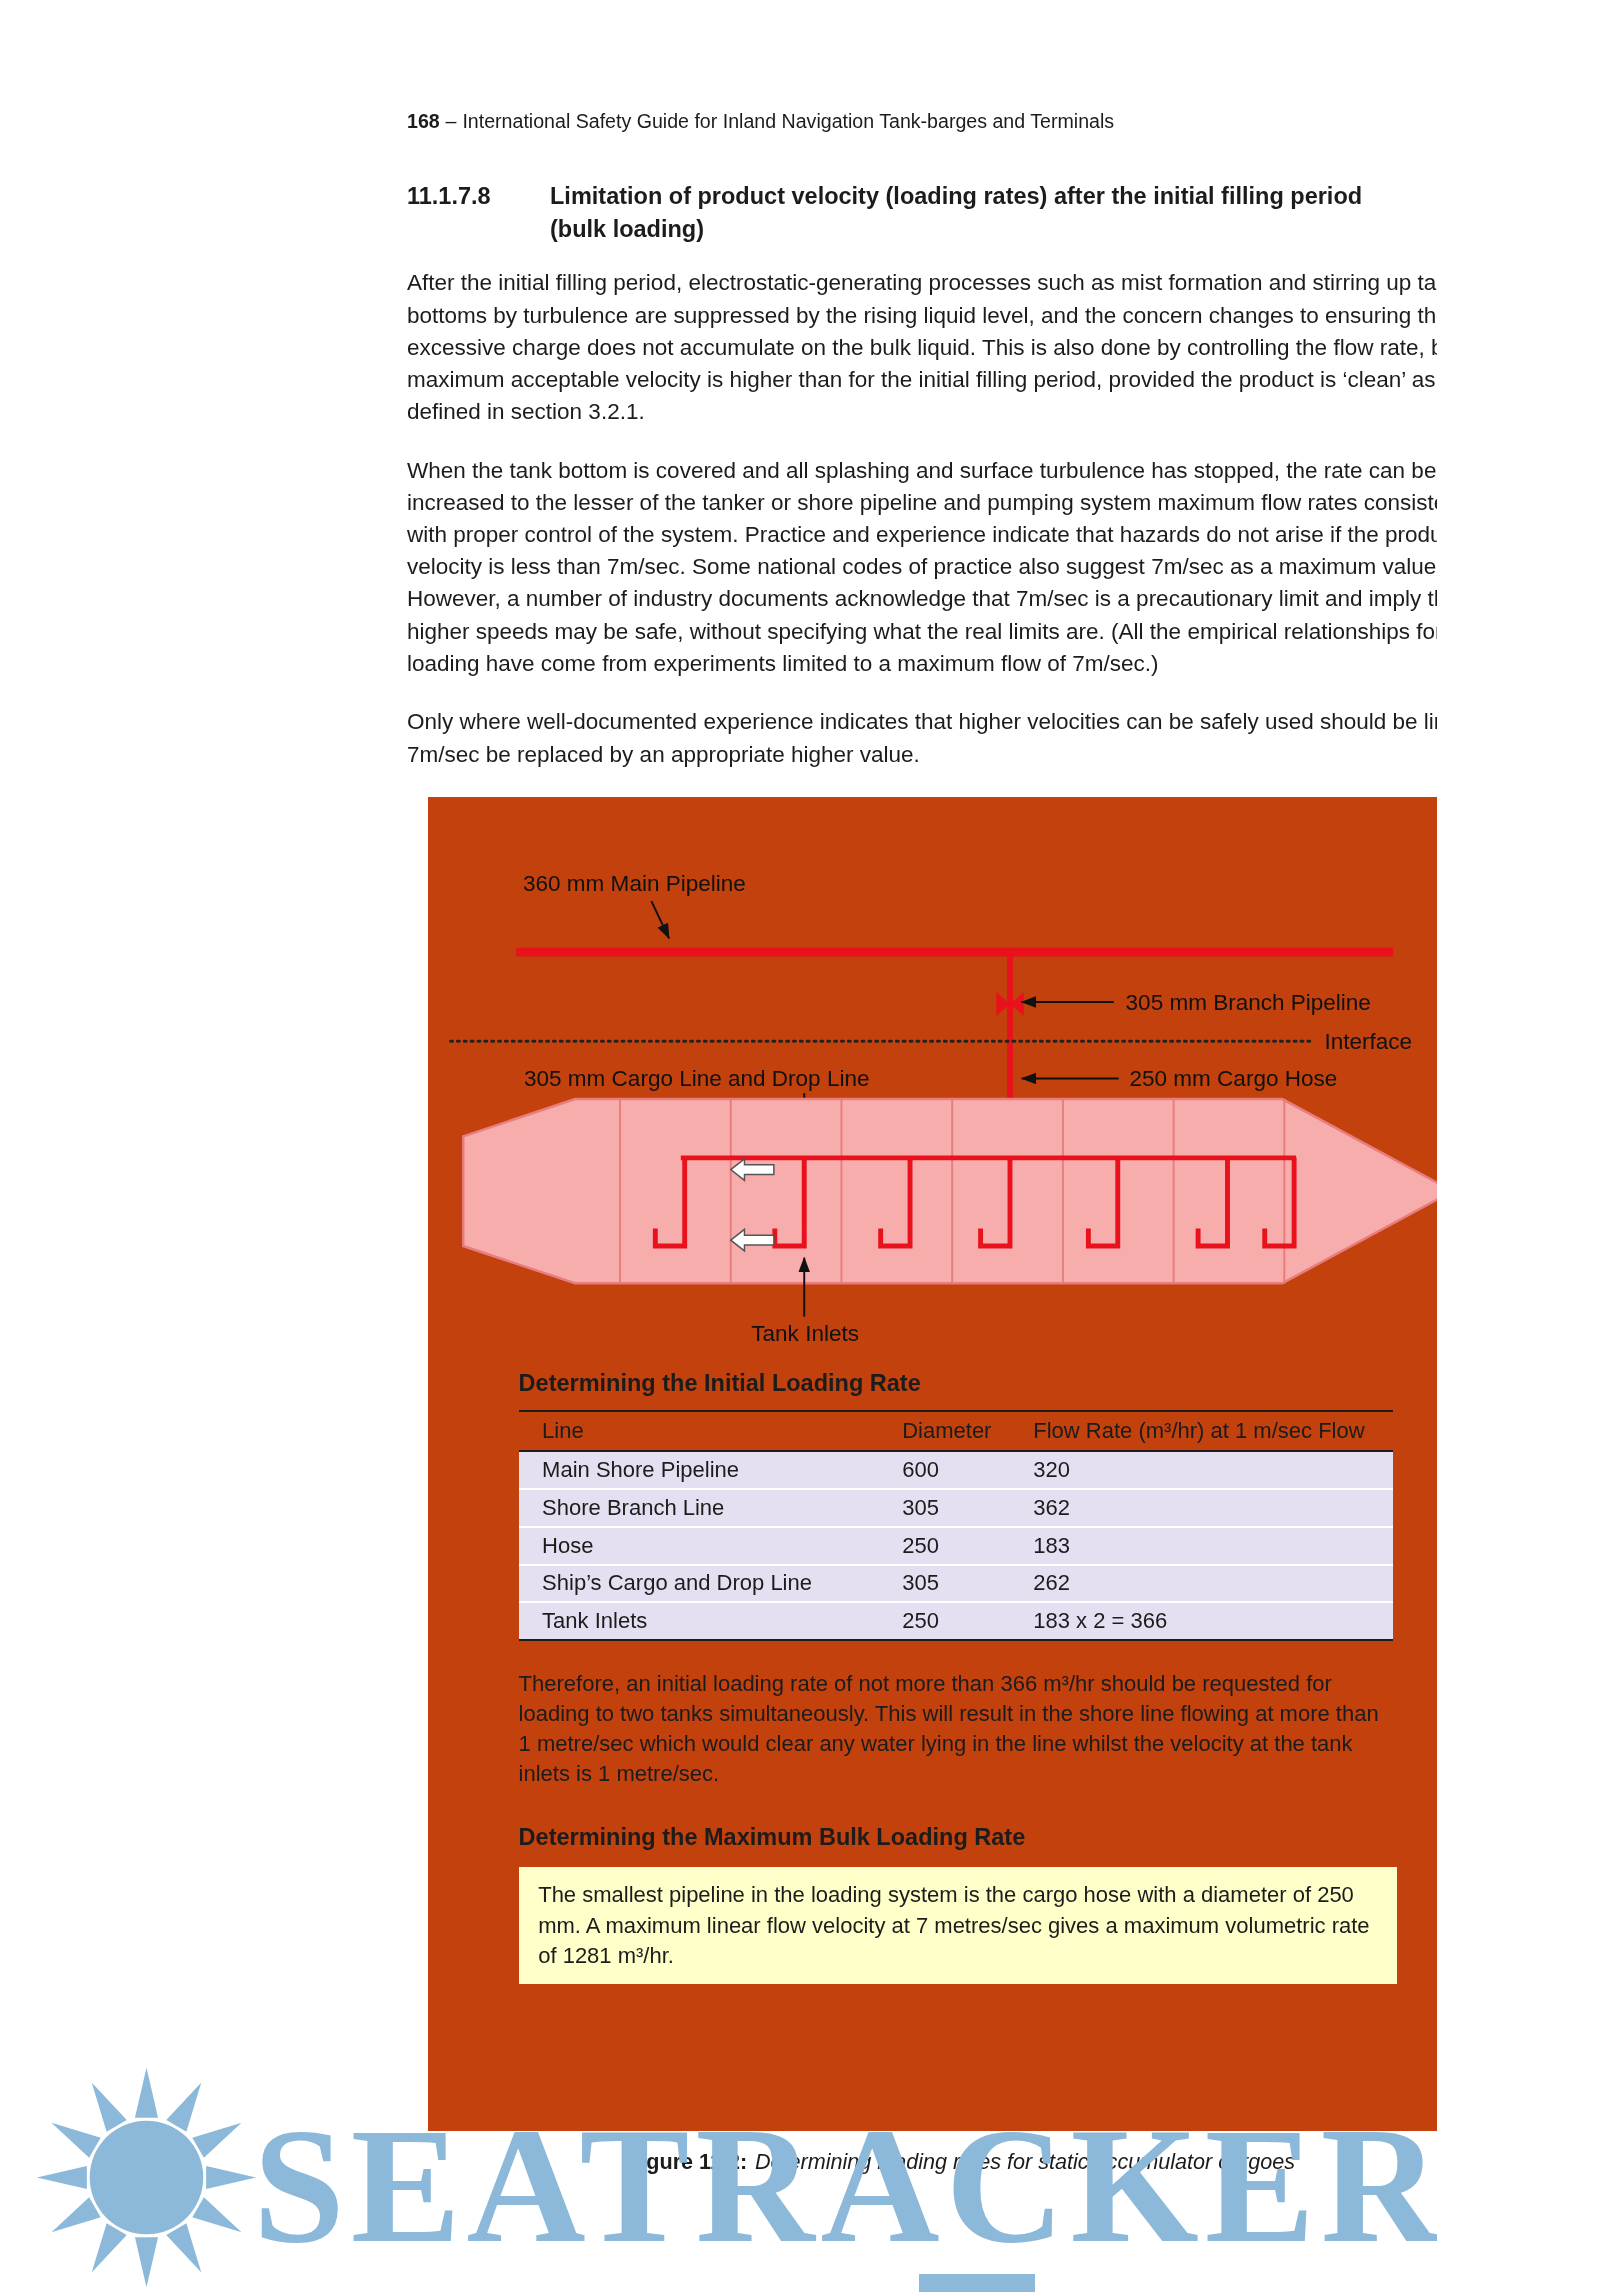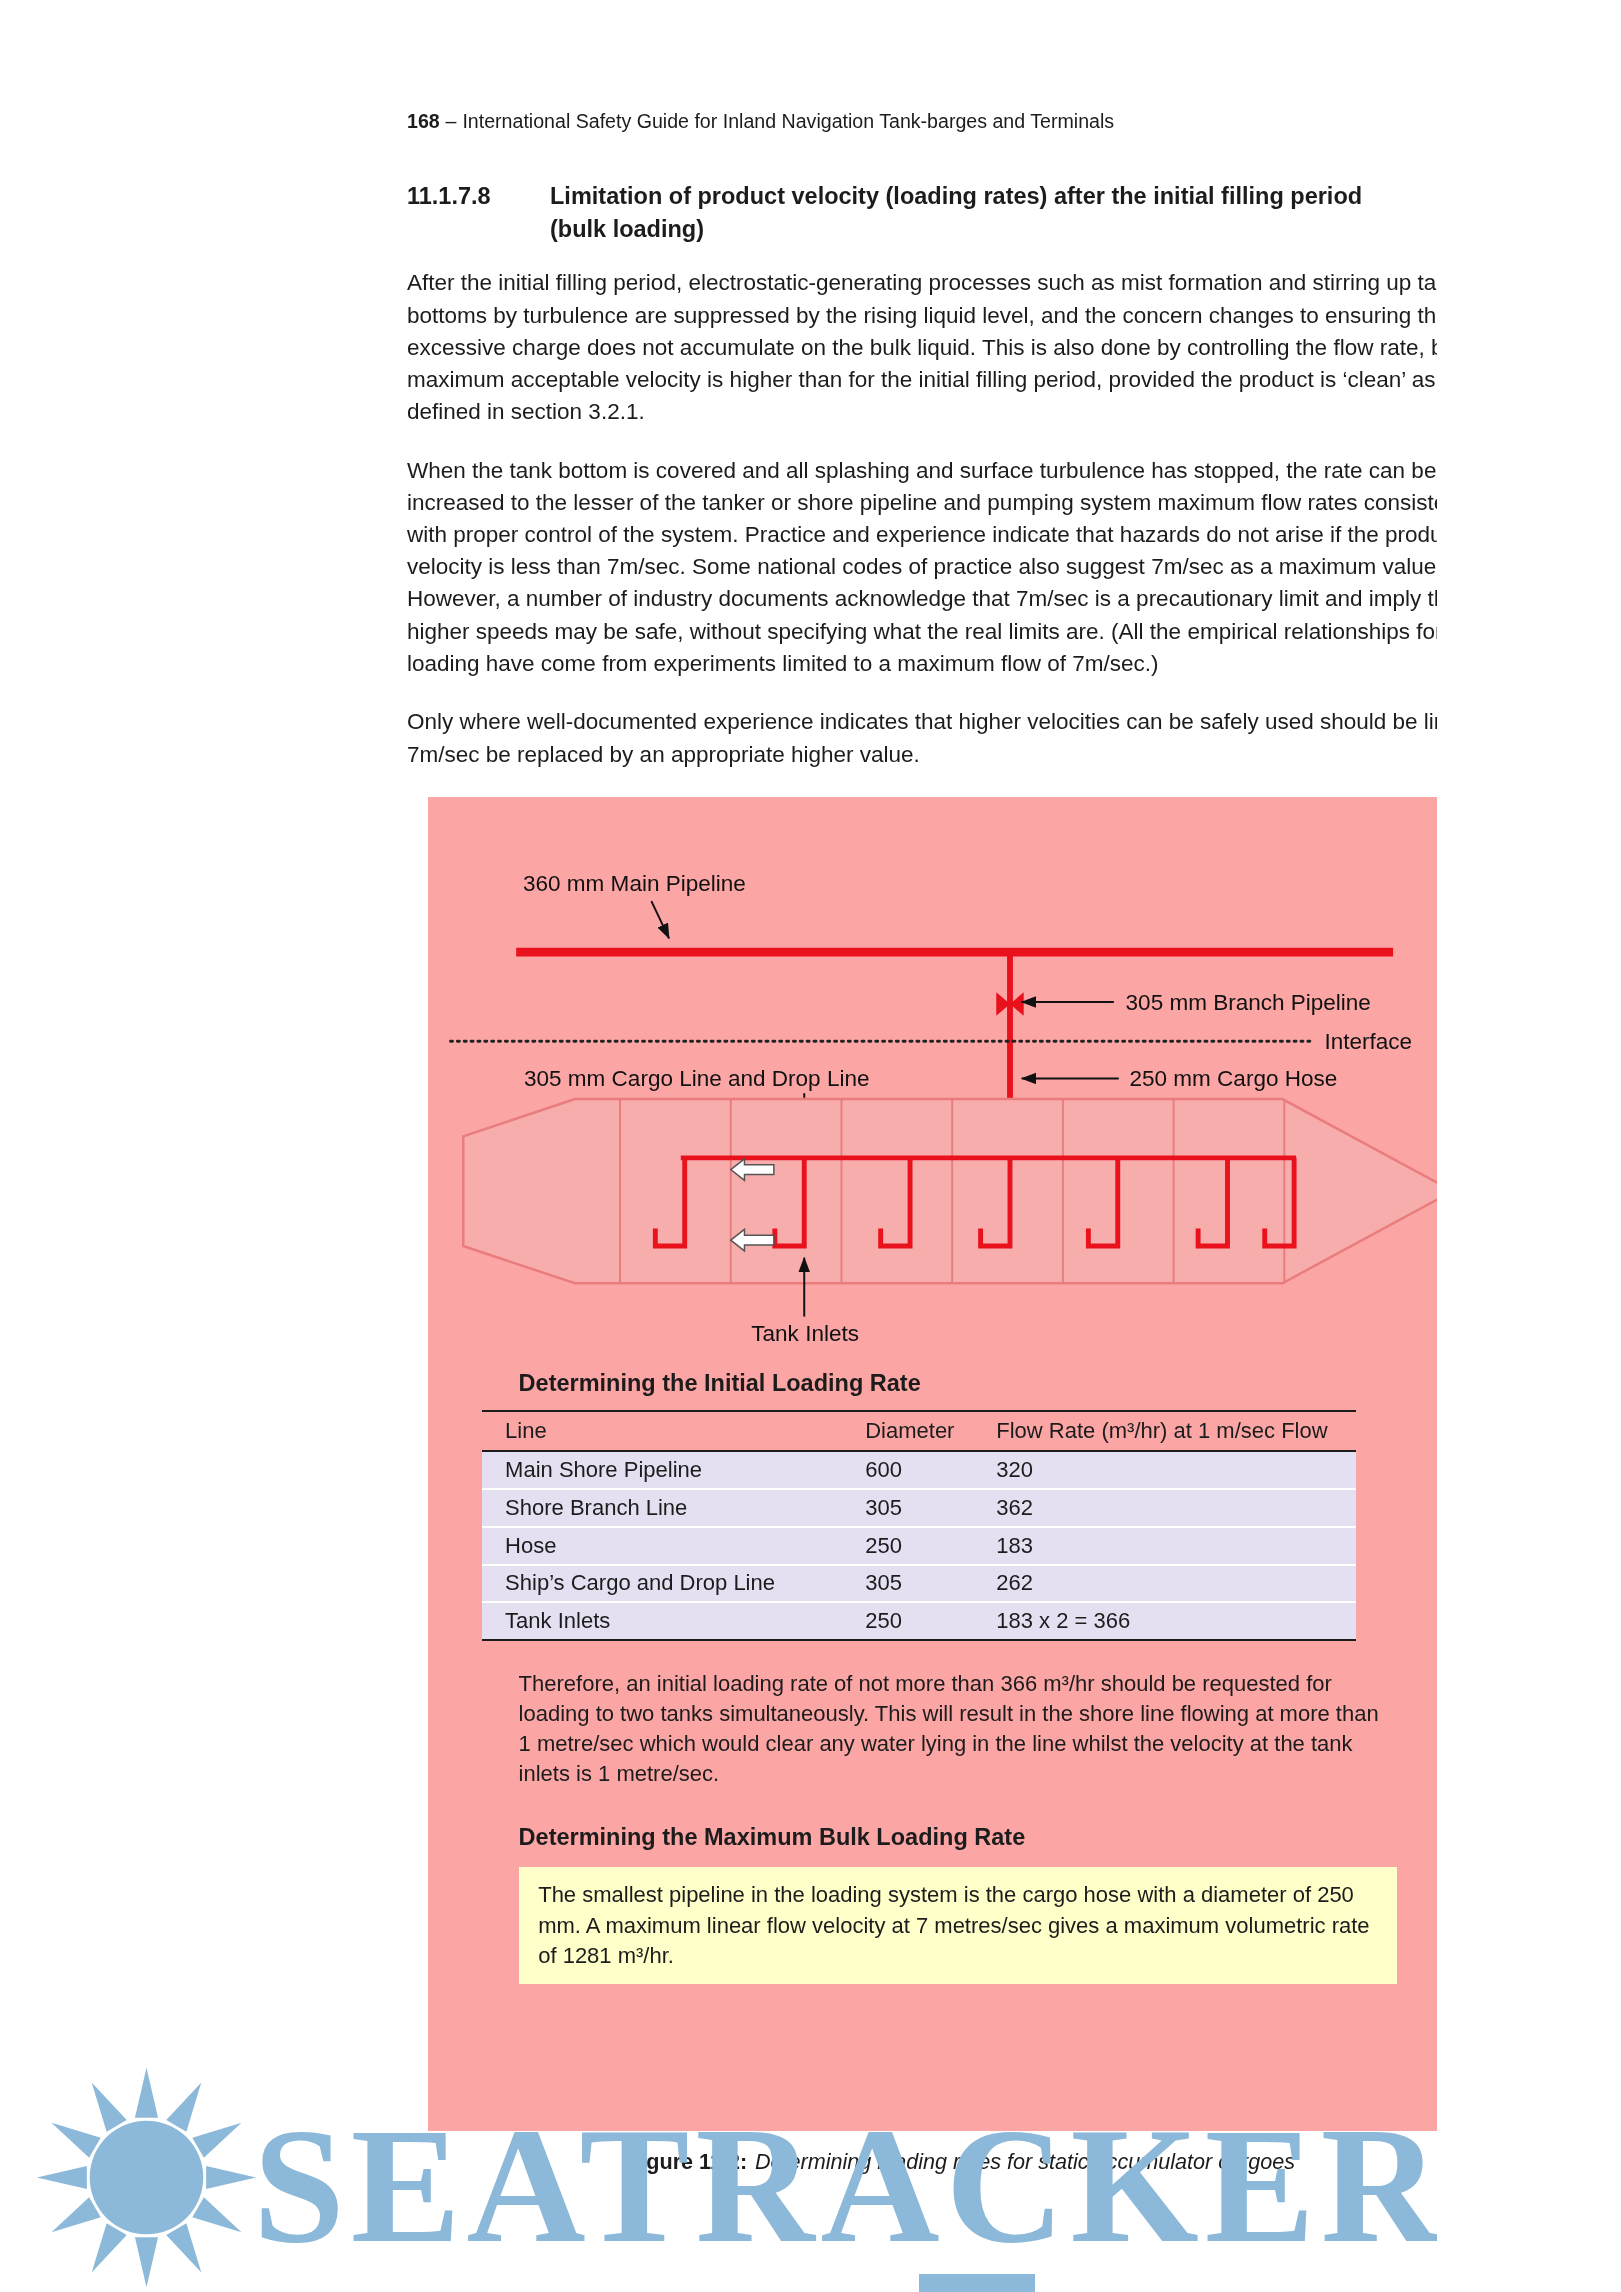--- a/index.html
+++ b/index.html
@@ -15,28 +15,28 @@
   .running-head{font-size:19.6px;margin-bottom:47px;}
   .running-head .pg{font-weight:bold;}
   .running-head .sep{margin:0 5.9px;}
   .sec-head{display:flex;font-weight:bold;font-size:23.5px;line-height:1.4;margin-bottom:21.6px;}
   .sec-num{width:143px;flex:0 0 143px;}
   .body-para{font-size:22.5px;line-height:1.43;margin:0 0 26.5px 0;}
 
   
   .figure-box{
     width:1067px;margin-left:20.6px;margin-top:9.8px;
-    background:#fca5a5;
+    background:#c2410c;
     padding:5.9px 0 147px 0;
   }
   .figure-box svg{display:block;}
   .fig-h{font-size:23.5px;font-weight:bold;margin:17.6px 98px 13.7px 91px;}
   .fig-h.second{margin-top:35px;}
   table.rates{
-    width:874px;margin-left:54px;
+    width:874px;margin-left:91px;
     border-collapse:collapse;
     font-size:22px;
     border-bottom:2px solid #1c1c1c;
     padding-left:44px;
   }
   table.rates col.c1{width:43%;}
   table.rates col.c2{width:15%;}
   table.rates col.c3{width:42%;}
   table.rates th{
     text-align:left;font-weight:normal;

